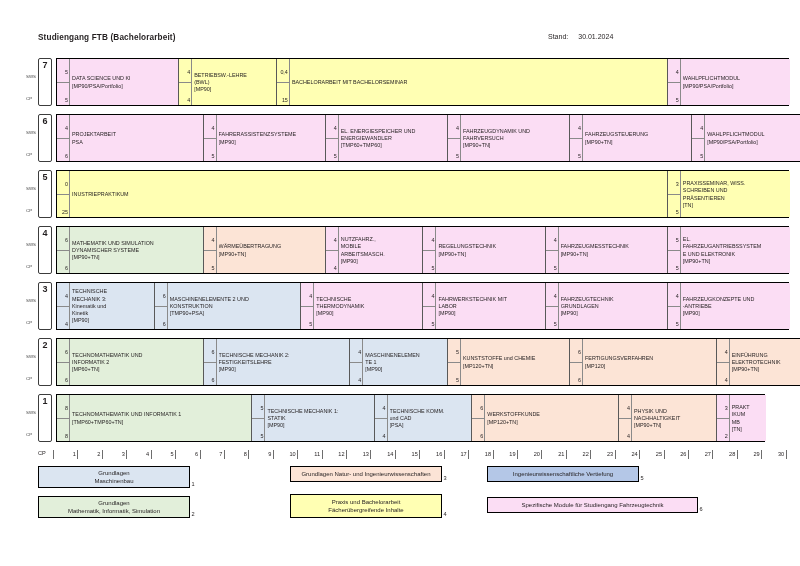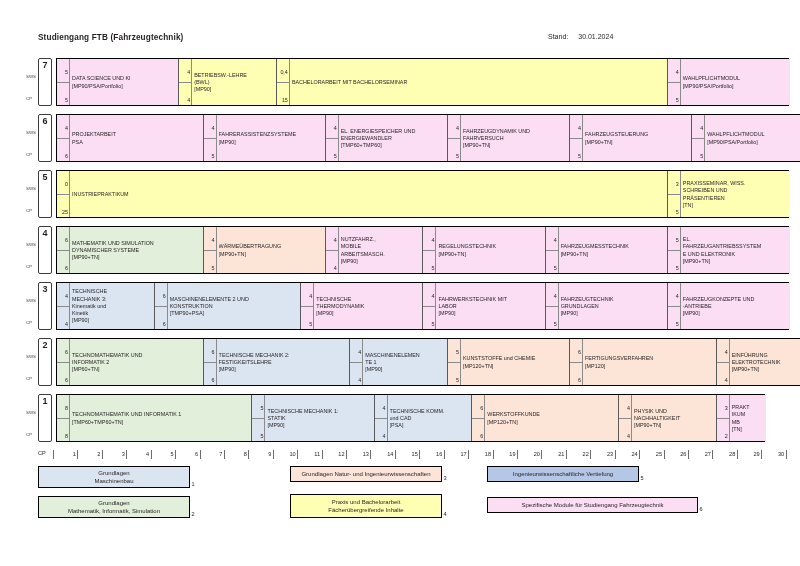--- a/index.html
+++ b/index.html
@@ -90,21 +90,21 @@
     text-align:center;
   }
   .lgbox .ln{font-size:6px;line-height:8.4px;}
   .lgnum{font-size:5.6px;margin-left:1.5px;align-self:flex-end;margin-bottom:1px;}
 </style>
 </head>
 <body>
 
 <div id="root">
 
-  <div class="hdr-title">Studiengang FTB (Fahrzeugtechnik)</div>
+  <div class="hdr-title">Studiengang FTB (Bachelorarbeit)</div>
   <div class="hdr-stand">
     <span class="lbl">Stand:</span><span>30.01.2024</span>
   </div>
 
   <div id="rows">
       <div class="row" style="left: 38px; top: 58px; height: 48px;">
         <div class="sembox">
           <div class="num">7</div>
           <div class="mid"></div>
         </div>

